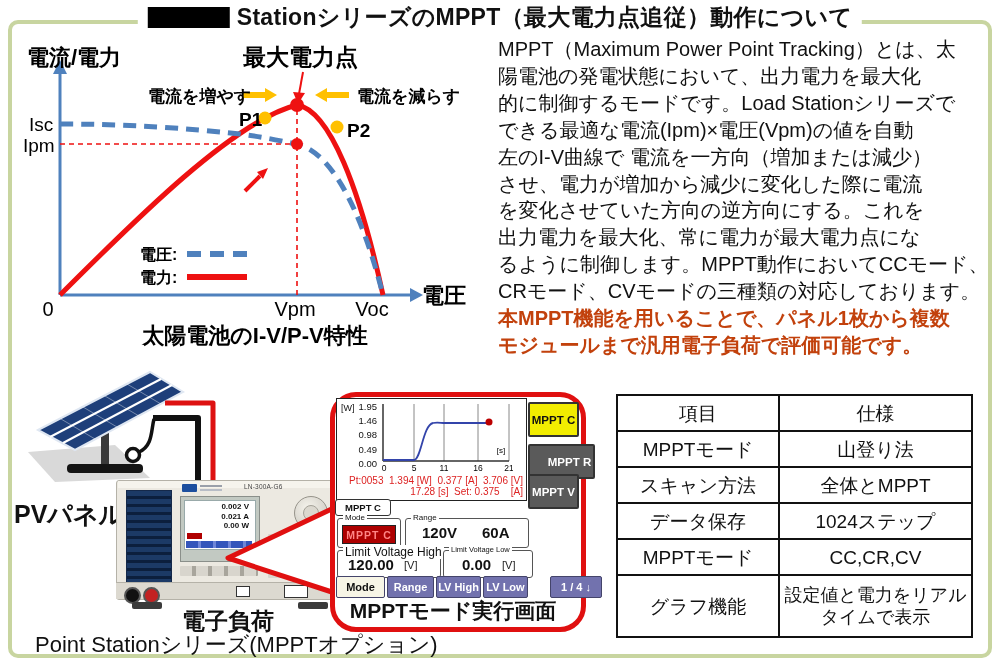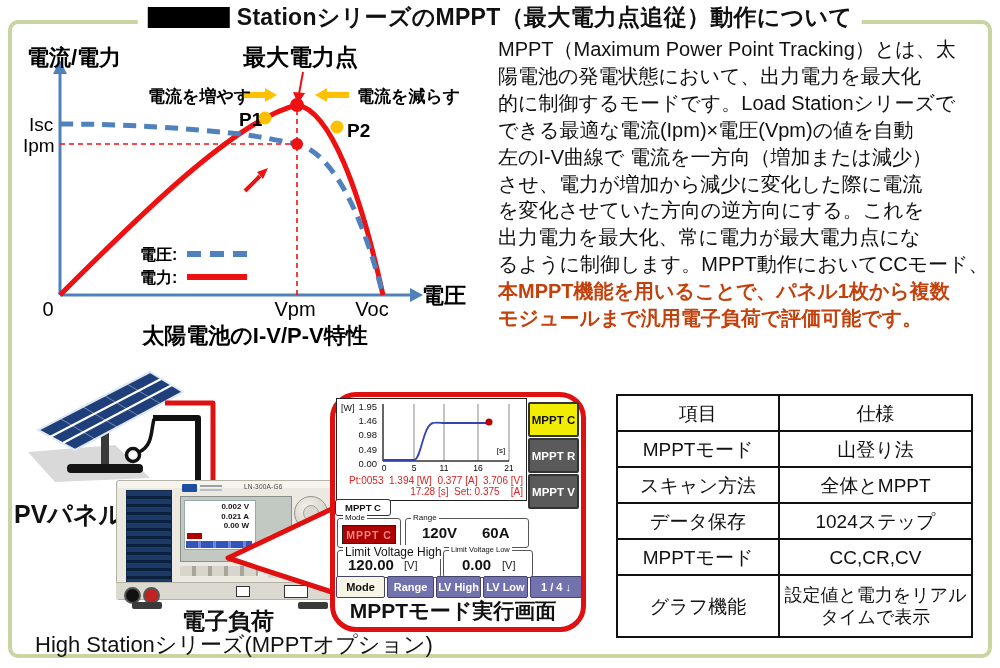--- a/index.html
+++ b/index.html
@@ -16,21 +16,21 @@
   .desc div{font-size:20px;line-height:26.9px;white-space:nowrap;}
   .desc .red{color:#c2410c;font-weight:bold;}
   .pvlabel{font-size:25px;font-weight:600;}
   .caption-big{font-size:23px;font-weight:600;}
   
   .device{left:116px;top:470px;width:232px;height:142px;z-index:1;}
   .dev-body{left:0;top:10px;width:230px;height:118px;background:#ece9e1;border:1px solid #b5b2a8;border-radius:3px;}
   .dev-top{left:2px;top:11px;width:226px;height:7px;background:#f6f4ed;}
   .grille{left:10px;top:20px;width:44px;height:100px;border:1px solid #15294a;
           background:repeating-linear-gradient(180deg,#1c3a66 0 5px,#0c1f3d 5px 8px);}
-  .lcd{left:64px;top:26px;width:78px;height:64px;background:#c2c9c2;border:1px solid #8a8f8a;padding-left:32px;}
+  .lcd{left:64px;top:26px;width:78px;height:64px;background:#c2c9c2;border:1px solid #8a8f8a;}
   .lcd-in{left:3px;top:3px;width:70px;height:48px;background:#fff;border:1px solid #9aa;}
   .lcd-vals{left:0;top:1px;width:64px;text-align:right;font-size:8px;font-weight:bold;line-height:9.5px;color:#111;}
   .lcd-bar{left:1px;bottom:1px;width:66px;height:7px;background:#3355bb;
            background:repeating-linear-gradient(90deg,#3355bb 0 12px,#6f86d8 12px 15px);}
   .lcd-red{left:2px;bottom:10px;width:15px;height:6px;background:#b00000;}
   .logo{left:66px;top:14px;width:15px;height:8px;background:#1d4f9e;border-radius:1px;}
   .brandtxt{left:84px;top:15px;width:22px;height:6px;
             background:linear-gradient(180deg,#9aa0aa 0 2px,transparent 2px 4px,#b8bdc6 4px 6px);}
   .model{left:128px;top:13px;font-size:6.5px;color:#444;letter-spacing:.2px;}
   .knob{left:178px;top:26px;width:32px;height:32px;border-radius:50%;
@@ -131,20 +131,21 @@
   <div class="a desc">
     <div>MPPT（Maximum Power Point Tracking）とは、太</div>
     <div>陽電池の発電状態において、出力電力を最大化</div>
     <div>的に制御するモードです。Load Stationシリーズで</div>
     <div>できる最適な電流(Ipm)×電圧(Vpm)の値を自動</div>
     <div>左のI-V曲線で 電流を一方向（増加または減少）</div>
     <div>させ、電力が増加から減少に変化した際に電流</div>
     <div>を変化させていた方向の逆方向にする。これを</div>
     <div>出力電力を最大化、常に電力が最大電力点にな</div>
     <div>るように制御します。MPPT動作においてCCモード、</div>
+    <div>CRモード、CVモードの三種類の対応しております。</div>
     <div class="red">本MPPT機能を用いることで、パネル1枚から複数</div>
     <div class="red">モジュールまで汎用電子負荷で評価可能です。</div>
   </div>
 
   <svg class="a" style="left:15px;top:362px;z-index:0;" width="345" height="258" viewBox="0 0 345 258">
     <polygon points="13,90 100,83 135,116 40,120" fill="#d9d9d9"></polygon>
     <polygon points="70,58 110,38 118,44 78,64" fill="#2c5aa0"></polygon>
     <rect x="86" y="62" width="8" height="42" fill="#3a3a3a"></rect>
     <rect x="52" y="102" width="76" height="9" rx="4" fill="#141414"></rect>
     <polygon points="23,68 135,10 168,30 60,88" fill="#1e3f7a" stroke="#dfe7f2" stroke-width="2"></polygon>
@@ -188,21 +189,21 @@
     <div class="a btnrow" style="left:64px;top:96px;width:78px;height:10px;"></div>
     <div class="a dev-bottom"></div>
     <div class="a port" style="left:120px;top:116px;width:12px;height:9px;"></div>
     <div class="a port" style="left:168px;top:115px;width:22px;height:11px;"></div>
     <div class="a term" style="left:8px;top:117px;background:#111;"></div>
     <div class="a term" style="left:27px;top:117px;background:#c22222;"></div>
     <div class="a foot" style="left:16px;top:132px;width:30px;"></div>
     <div class="a foot" style="left:182px;top:132px;width:30px;"></div>
   </div>
   <div class="a caption-big" style="left:168px;top:606px;width:120px;text-align:center;">電子負荷</div>
-  <div class="a" style="left:35px;top:630px;font-size:22px;">High Stationシリーズ(MPPTオプション)</div>
+  <div class="a" style="left:35px;top:630px;font-size:22px;">Point Stationシリーズ(MPPTオプション)</div>
 
   <svg class="a" style="left:222px;top:498px;z-index:2;" width="116" height="102" viewBox="0 0 116 102">
     <path d="M116,8 L6,60 L116,96" fill="#ffffff" stroke="#e01010" stroke-width="5" stroke-linejoin="round"></path>
   </svg>
 
   <div class="a bubble">
 
     <div class="a panel">
       <div class="a" style="left:4px;top:4px;font-size:9px;">[W]</div>
       <div class="a yticks" style="left:6px;top:2px;width:34px;height:70px;">
@@ -226,21 +227,21 @@
         <text x="33" y="70" font-size="8.5" text-anchor="middle">5</text>
         <text x="63" y="70" font-size="8.5" text-anchor="middle">11</text>
         <text x="97" y="70" font-size="8.5" text-anchor="middle">16</text>
         <text x="128" y="70" font-size="8.5" text-anchor="middle">21</text>
       </svg>
       <div class="a readout pre" style="top:76px;">Pt:0053  1.394 [W]  0.377 [A]  3.706 [V]</div>
       <div class="a readout pre" style="top:87px;">17.28 [s]  Set: 0.375    [A]</div>
     </div>
 
     <div class="a sidebtn sb-on" style="top:5px;">MPPT C</div>
-    <div class="a sidebtn sb-off" style="top:41px;">MPPT R</div>
+    <div class="a sidebtn sb-off" style="top:47px;padding-left:16px;">MPPT R</div>
     <div class="a sidebtn sb-off" style="top:77px;">MPPT V</div>
 
     <div class="a" style="left:0;top:102px;width:54px;height:15px;border:1px solid #333;border-radius:3px;background:#fff;
          display:flex;align-items:center;justify-content:center;font-size:9.5px;font-weight:bold;">MPPT C</div>
 
     <div class="a grp" style="left:2px;top:121px;width:62px;height:28px;">
       <span class="lbl">Mode</span>
       <div class="a modebtn" style="left:4px;top:6px;width:52px;height:17px;">MPPT C</div>
     </div>
 
@@ -260,21 +261,21 @@
       <span class="lbl" style="font-size:7.5px;">Limit Voltage Low</span>
       <span class="a bigval" style="left:18px;top:5px;">0.00</span>
       <span class="a unit" style="left:58px;top:8px;">[V]</span>
     </div>
 
     <div class="a softkeys">
       <div class="sk-first" style="width:47px;">Mode</div>
       <div class="sk-blue" style="width:45px;">Range</div>
       <div class="sk-blue" style="width:43px;">LV High</div>
       <div class="sk-blue" style="width:43px;">LV Low</div>
-      <div class="sk-blue" style="width:50px;">1 / 4 ↓</div>
+      <div class="sk-blue" style="width:50px;margin-left:20px;">1 / 4 ↓</div>
     </div>
 
     <div class="a scrcap">MPPTモード実行画面</div>
   </div>
 
   <table class="spec a" style="left:616px;top:394px;">
     <tbody>
         <tr style="height:36px;">
       <td style="width:156px;">項目</td>
       <td style="width:187px;">仕様</td>

